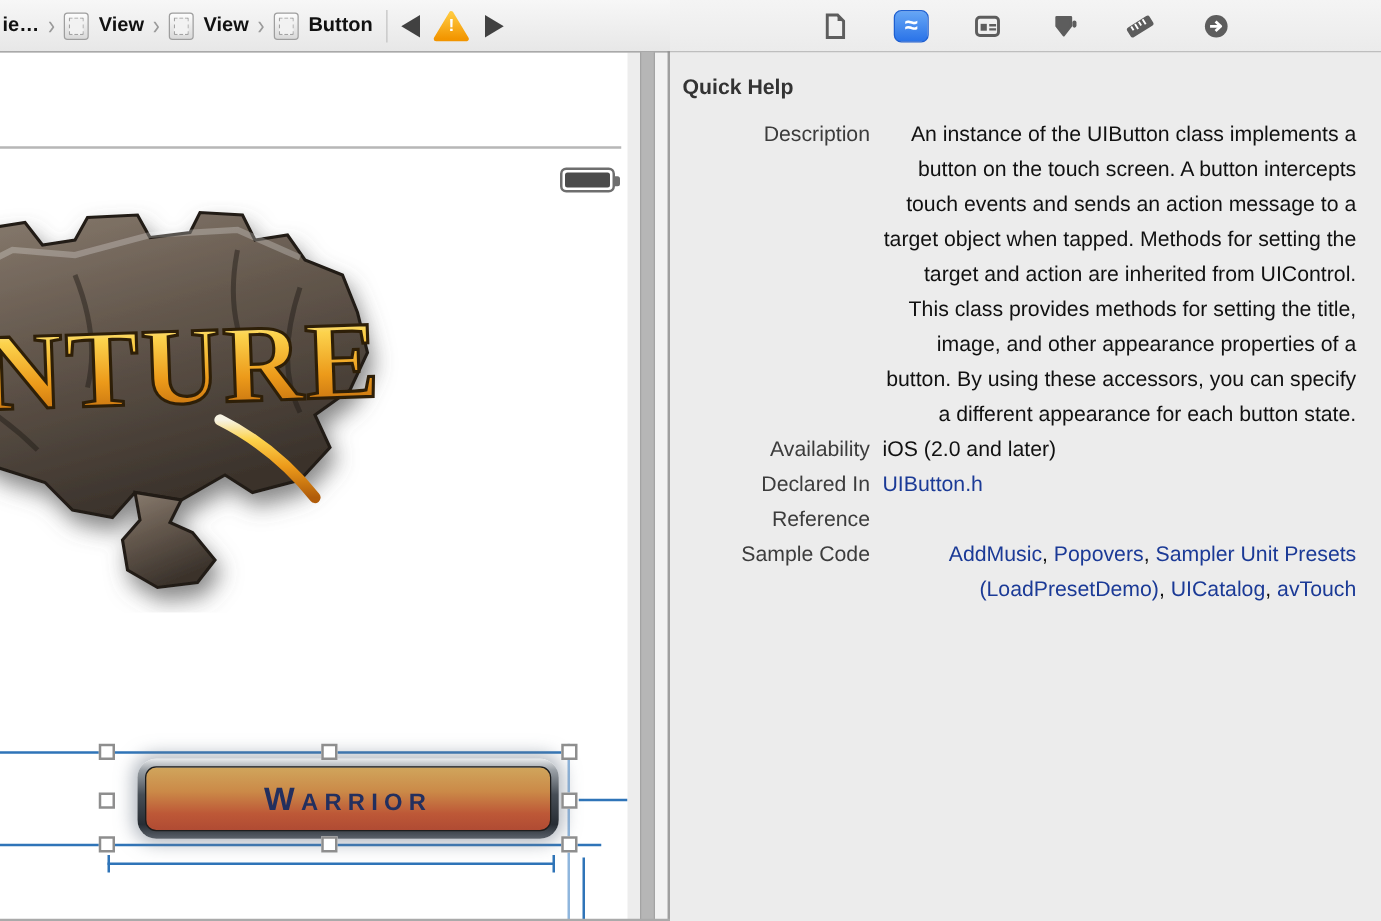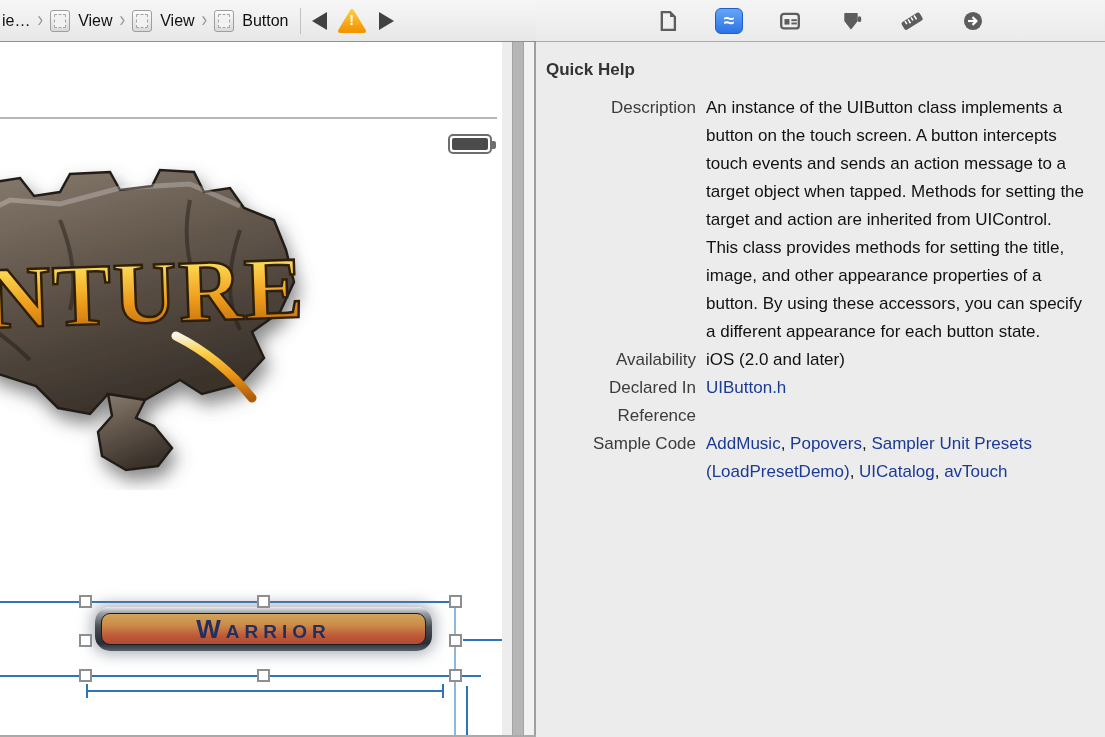--- a/index.html
+++ b/index.html
@@ -5,21 +5,21 @@
   * { box-sizing: border-box; margin: 0; padding: 0; }
   html,body { width:1105px; height:737px; overflow:hidden; }
   body { font-family: "Liberation Sans", sans-serif; background:#fff; }
   .app { position:relative; width:1105px; height:737px; overflow:hidden; background:#fff; }
   .bottom-edge { position:absolute; left:0; bottom:0; width:536px; height:2px; background:#aaa; z-index:40; }
 
   
   .jump-bar { position:absolute; left:0; top:0; width:536px; height:42px;
     background:linear-gradient(180deg,#f7f7f7,#e7e7e7); border-bottom:1px solid #8f8f8f;
     display:flex; align-items:center; gap:7px; padding-left:2px; z-index:30; }
-  .crumb { display:flex; align-items:center; gap:8px; font-size:16px; font-weight:400; color:#111; white-space:nowrap; }
+  .crumb { display:flex; align-items:center; gap:8px; font-size:16px; font-weight:700; color:#111; white-space:nowrap; }
   .crumb-icon { width:20px; height:22px; border:1px solid #9e9e9e; border-radius:3px;
     background:linear-gradient(180deg,#fdfdfd,#d9d9d9); position:relative; }
   .crumb-icon::after { content:""; position:absolute; inset:3px; border:1px dashed #a3a3a3; border-radius:1px; background:#f2f2f2; }
   .chev { color:#9a9a9a; font-size:17px; font-weight:400; transform:scaleY(1.25); }
   .jump-sep { width:1px; height:26px; background:#c2c2c2; margin:0 4px; }
   .nav-arrow { width:0; height:0; border-top:9px solid transparent; border-bottom:9px solid transparent; cursor:pointer; }
   .nav-back { border-right:15px solid #414141; }
   .nav-fwd  { border-left:15px solid #414141; margin-left:2px; }
   .warn-wrap { position:relative; width:30px; height:26px; margin:0 3px; }
   .warn-wrap svg { display:block; }
@@ -37,21 +37,21 @@
   .guide-light { position:absolute; background:#8fb6dd; }
   .g-top { left:0; top:559px; width:452px; height:2px; }
   .g-bottom { left:0; top:633px; width:481px; height:2px; }
   .g-midright { left:463px; top:597px; width:42px; height:2px; }
   .g-vlight { left:454px; top:553px; width:2px; height:142px; }
   .g-vdark { left:466px; top:644px; width:2px; height:51px; }
   .g-measure { left:86px; top:648px; width:358px; height:2px; }
   .g-capL { left:86px; top:642px; width:2px; height:14px; }
   .g-capR { left:442px; top:642px; width:2px; height:14px; }
 
-  .warrior { position:absolute; left:95px; top:565px; width:337px; height:44px; border-radius:15px;
+  .warrior { position:absolute; left:110px; top:565px; width:337px; height:64px; border-radius:15px;
     background:linear-gradient(180deg,#e8eaec 0%,#9aa0a6 14%,#474e56 45%,#272d34 82%,#5a616a 100%);
     box-shadow:0 0 14px 4px rgba(115,125,140,.55); cursor:pointer; }
   .warrior-face { position:absolute; inset:6px; border-radius:9px; border:1px solid #1d1d1d;
     background:linear-gradient(180deg,#d0a55c 0%,#cb8a48 38%,#bd5837 74%,#b04b33 100%);
     display:flex; align-items:center; justify-content:center; }
   .warrior-label { color:#232f5e; font-weight:800; font-size:19px; letter-spacing:5px; text-align:center; }
   .warrior-label::first-letter { font-size:26px; }
 
   .handle { position:absolute; width:13px; height:13px; background:#fff; border:2px solid #8e8e8e; cursor:grab; }
 
@@ -67,21 +67,21 @@
     display:flex; align-items:center; justify-content:center; gap:33px; }
   .tool-btn { width:28px; height:26px; display:flex; align-items:center; justify-content:center; cursor:pointer; border-radius:6px; }
   .tool-btn svg { display:block; }
   .tool-sel { background:linear-gradient(180deg,#66a6f5,#2a73e8); border:1px solid #1e5fd0;
     color:#fff; font-weight:700; font-size:19px; line-height:1; }
   .insp-body { position:absolute; left:536px; top:42px; width:569px; height:695px; background:#ececec; padding:10px 20px 17px 10px; }
   .qh-title { font-size:17px; font-weight:700; color:#333; margin-top:8px; }
   .qh-rows { margin-top:14px; }
   .qh-row { display:flex; font-size:17px; line-height:28px; }
   .qh-label { width:150px; min-width:150px; text-align:right; color:#3c3c3c; }
-  .qh-value { margin-left:10px; color:#111; max-width:380px; }
+  .qh-value { margin-left:10px; color:#111; max-width:380px;text-align:right; }
   .qh-link { color:#1b3a96; text-decoration:none; cursor:pointer; }
 </style>
 </head>
 <body>
 
 <div class="app">
 
   <div class="jump-bar">
     <span class="jump-items" style="display:flex;align-items:center;gap:7px;">
         <span class="crumb">

